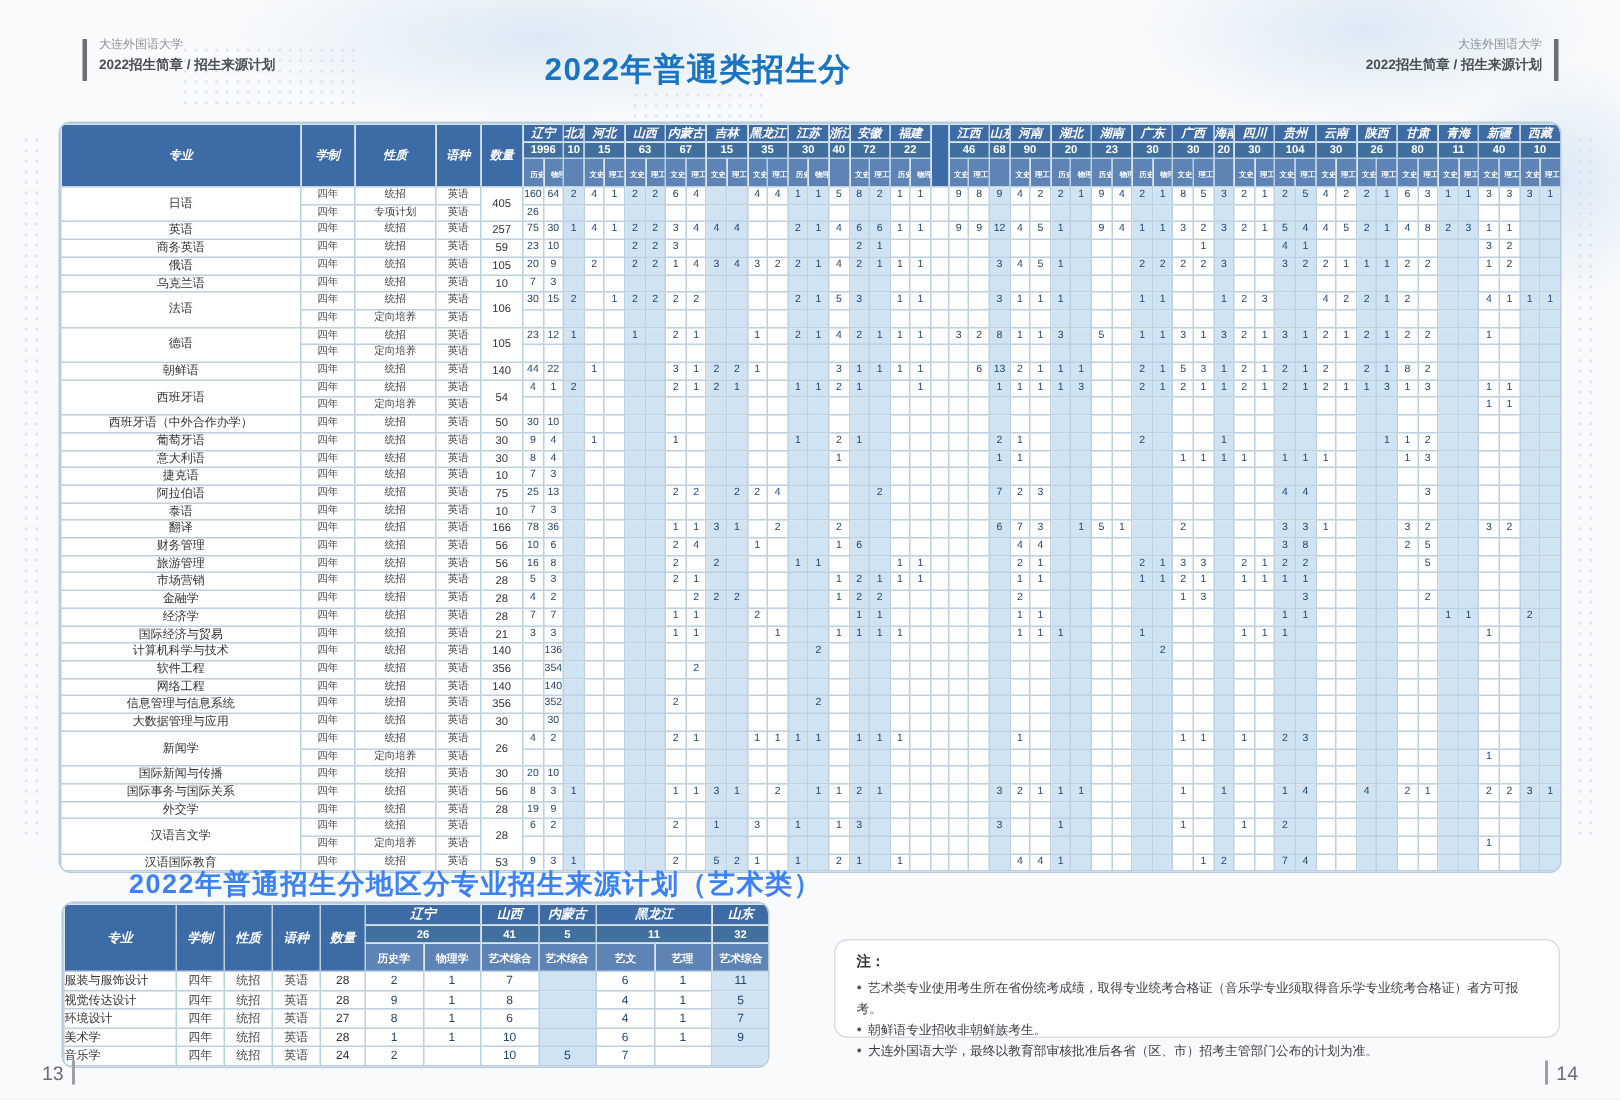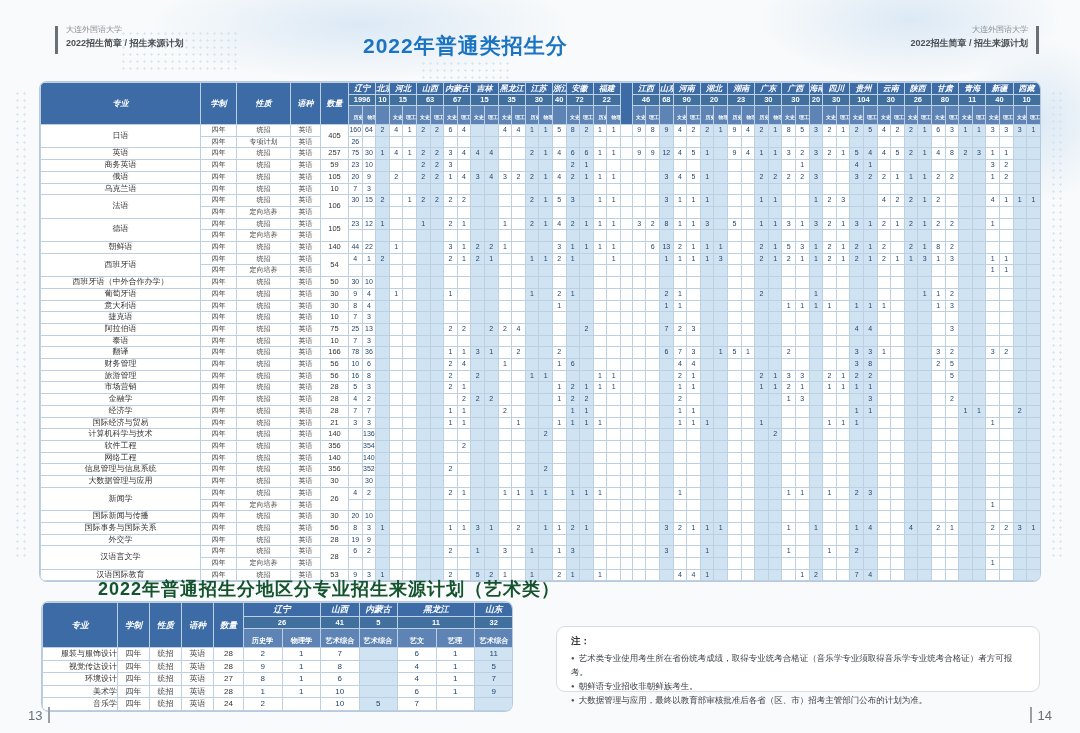--- a/index.html
+++ b/index.html
@@ -10,42 +10,42 @@
   .dots{position:absolute;background-image:radial-gradient(#d4e2ef 1px,rgba(0,0,0,0) 1.2px);background-size:7px 7px;opacity:.8;pointer-events:none;}
   
   .corner{position:absolute;top:24px;font-size:8px;color:#8a8f94;line-height:1.5;}
   .corner .bar{position:absolute;top:2px;width:3px;height:28px;background:#6b7076;}
   .corner.tl{left:66px;}  .corner.tl .bar{left:-11px;}
   .corner.tr{right:52px;text-align:right;} .corner.tr .bar{right:-11px;}
   .corner .sub{font-size:9px;font-weight:bold;color:#4a4f54;margin-top:1px;}
   
   .big-title{position:absolute;top:32px;font-size:21px;font-weight:bold;color:#1b74c2;letter-spacing:1px;}
   #title-left{left:363px;} #title-right{left:556px;}
-  .art-title{position:absolute;left:86px;top:577px;font-size:18px;font-weight:bold;color:#14532d;letter-spacing:1px;margin-left:12px;}
+  .art-title{position:absolute;left:86px;top:577px;font-size:18px;font-weight:bold;color:#3b82f6;letter-spacing:1px;}
   
   .tbl-wrap{position:absolute;border-radius:7px;overflow:hidden;box-shadow:0 0 0 1px #b7cadd;}
   #main-wrap{left:40px;top:82px;width:1000px;}
   #art-wrap{left:42px;top:602px;width:470px;}
   table{border-collapse:collapse;table-layout:fixed;width:100%;}
   th,td{border:1px solid #bcd0e2;overflow:hidden;white-space:nowrap;text-align:center;padding:0;}
   thead th{background:#3c6ba6;color:#fff;font-weight:bold;}
   tr.prov-name th{height:11px;font-size:8px;line-height:11px;font-style:italic;}
   tr.prov-total th{height:10px;font-size:7.5px;line-height:10px;background:#41709f;}
   tr.prov-sub th{height:9px;background:#5d84b4;}
   tr.prov-sub th span{display:inline-block;font-size:8px;transform:scale(.62);transform-origin:center;line-height:9px;}
   th.labelcol{font-size:9px;}
   th.gapcol{background:#3c6ba6;}
   tbody td{height:10.7px;line-height:10.7px;font-size:7px;color:#24466e;background:#fff;}
   tbody td.shade{background:#cfe3f3;}
   tbody td.gap{background:#fdfdfd;}
   tbody td.major{font-size:8px;color:#333;}
   tbody td.meta{font-size:7px;color:#444;}
   tbody td.qty{font-size:7.5px;color:#333;}
   #art-wrap tbody td{height:11.6px;line-height:11.6px;font-size:8px;}
-  #art-wrap tbody td.major{text-align:right;}
+  #art-wrap tbody td.major{text-align:left;}
   #art-wrap tr.prov-name th{height:13px;font-size:8.5px;line-height:13px;}
   #art-wrap tr.prov-total th{height:11px;}
   #art-wrap tr.prov-sub th{height:12px;}
   #art-wrap tr.prov-sub th span{transform:scale(.8);font-size:9px;}
   
   .notes{position:absolute;left:556px;top:626px;width:484px;height:66px;background:#fff;
          border:1px solid #d9dee3;border-radius:9px;padding:8px 14px;box-sizing:border-box;}
   .notes .nt{font-size:9.5px;font-weight:bold;color:#333;margin-bottom:3px;}
   .notes ul{margin:0;padding:0;list-style:none;}
   .notes li{font-size:8.5px;color:#3a3f44;line-height:1.65;}
@@ -2636,21 +2636,21 @@
           </tr>
         </tbody>
       </table>
   </div>
 
   <div class="notes">
     <div class="nt">注：</div>
     <ul>
       <li>艺术类专业使用考生所在省份统考成绩，取得专业统考合格证（音乐学专业须取得音乐学专业统考合格证）者方可报考。</li>
       <li>朝鲜语专业招收非朝鲜族考生。</li>
-      <li>大数据管理与应用，最终以教育部审核批准后各省（区、市）招考主管部门公布的计划为准。</li>
+      <li>大连外国语大学，最终以教育部审核批准后各省（区、市）招考主管部门公布的计划为准。</li>
     </ul>
   </div>
 
   <div class="pagenum" id="pn-left">
     <span>13</span><span class="pbar"></span>
   </div>
   <div class="pagenum" id="pn-right">
     <span class="pbar"></span><span>14</span>
   </div>
 

